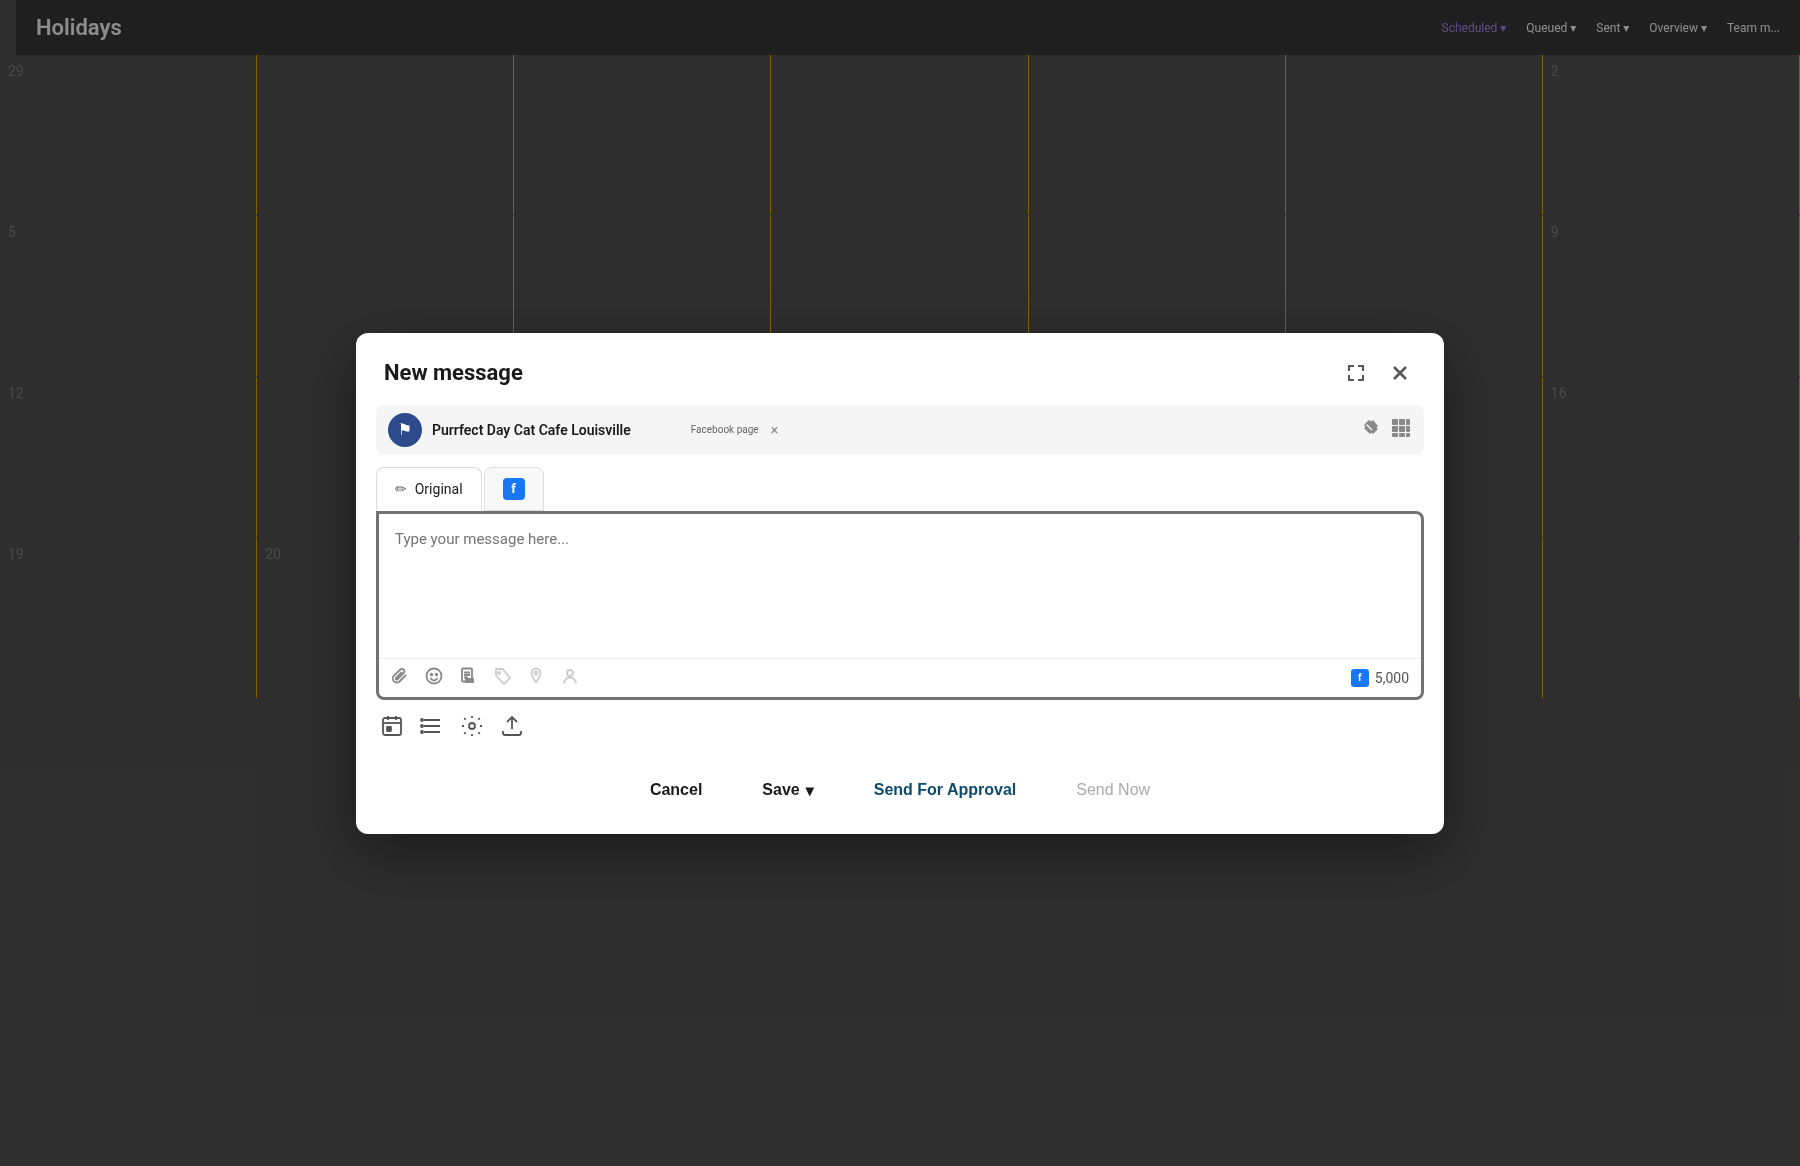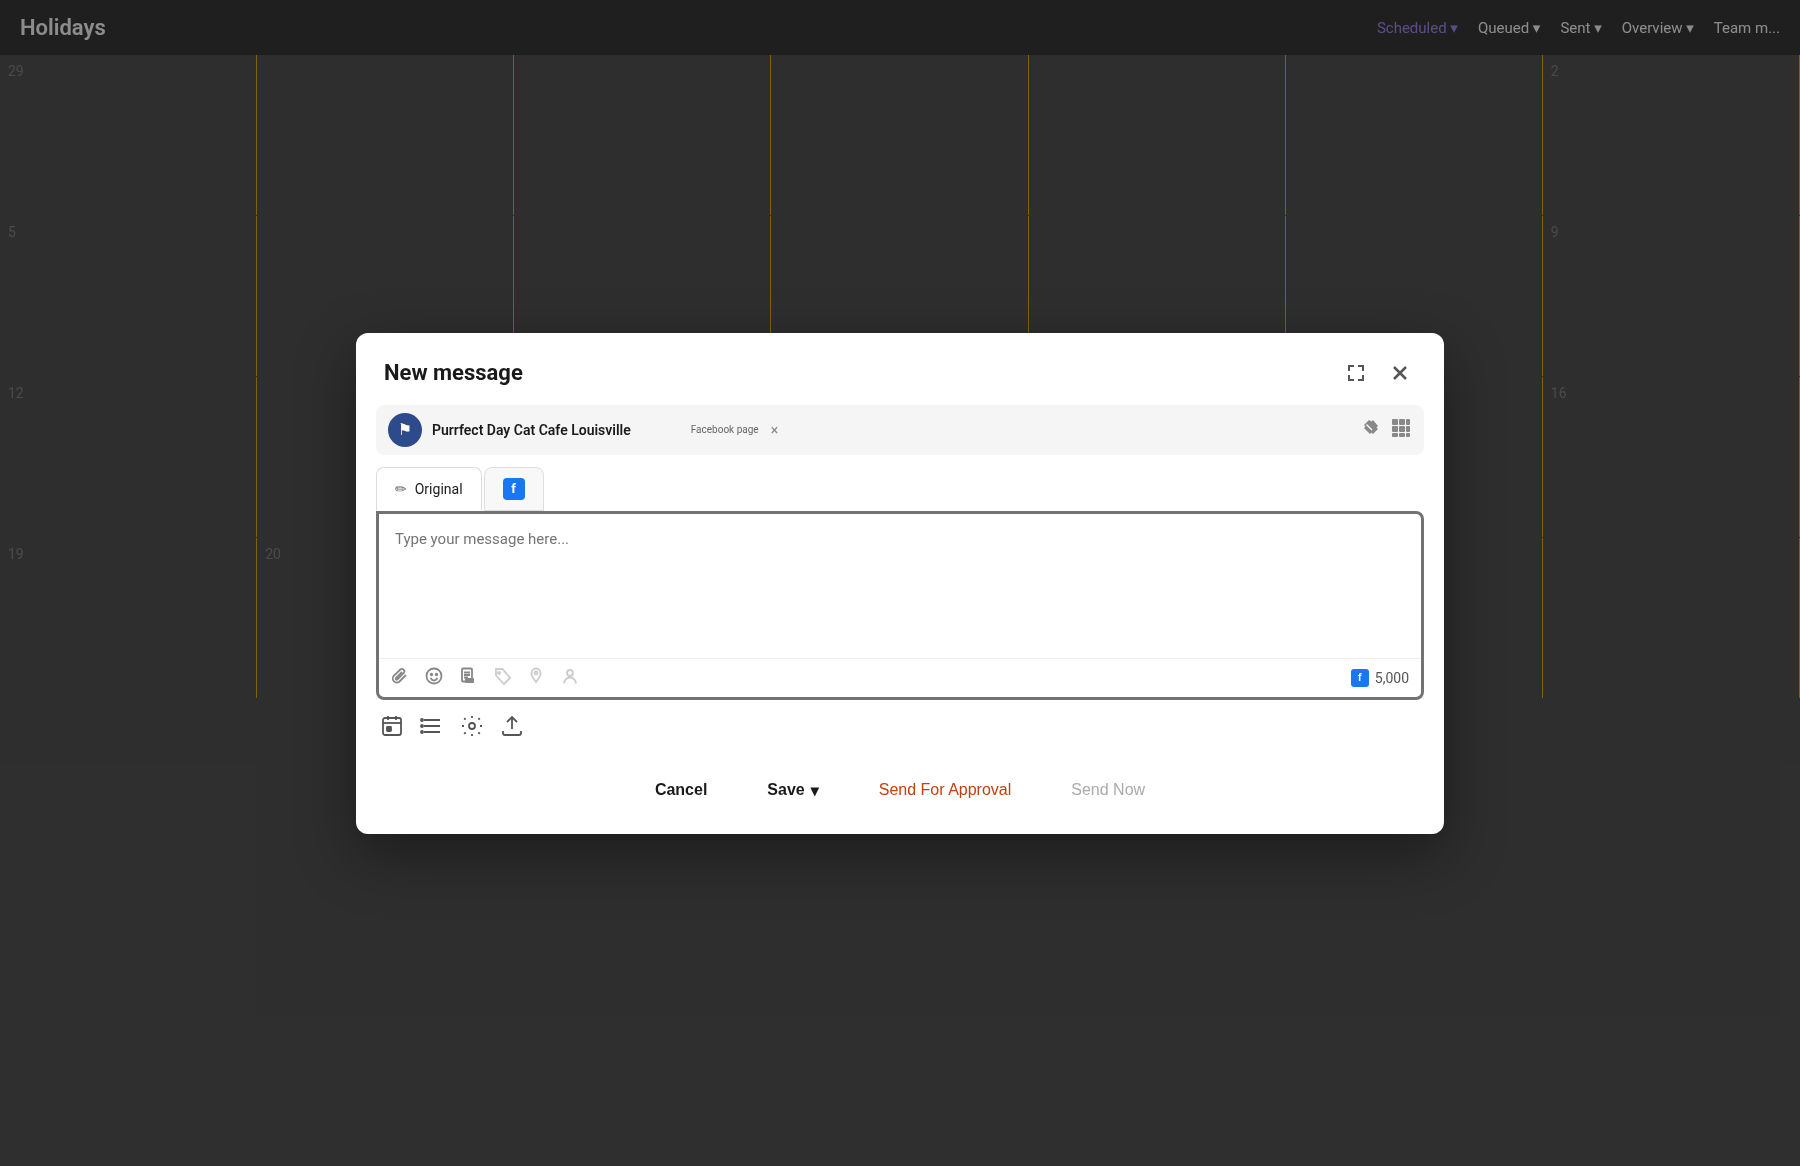--- a/index.html
+++ b/index.html
@@ -14,39 +14,39 @@
 
     
     .bg-calendar {
       position: absolute;
       top: 0; left: 0; right: 0; bottom: 0;
       background: #555;
     }
 
     .bg-topbar {
       position: absolute;
-      top: 0; left: 0; right: 0;
+      top: 0; left: 16px; right: 0;
       height: 55px;
       background: #3a3a3a;
       display: flex;
       align-items: center;
       padding: 0 20px;
       gap: 20px;
     }
 
     .bg-title {
       color: #fff;
       font-size: 22px;
       font-weight: 600;
       margin-right: auto;
     }
 
     .bg-nav-item {
       color: #a78bfa;
-      font-size: 15px;
+      font-size: 12px;
       display: flex;
       align-items: center;
       gap: 5px;
       cursor: pointer;
     }
 
     .bg-nav-item.white { color: #fff; }
 
     
     .overlay {
@@ -376,22 +376,22 @@
       padding: 10px 20px;
       display: flex;
       align-items: center;
       gap: 6px;
     }
 
     .btn-send-approval {
       background: none;
       border: none;
       font-size: 16px;
-      font-weight: 400;
-      color: #c2410c;
+      font-weight: 700;
+      color: #0c4a6e;
       cursor: default;
       padding: 10px 20px;
     }
 
     .btn-send-now {
       background: none;
       border: none;
       font-size: 16px;
       font-weight: 400;
       color: #aaa;

